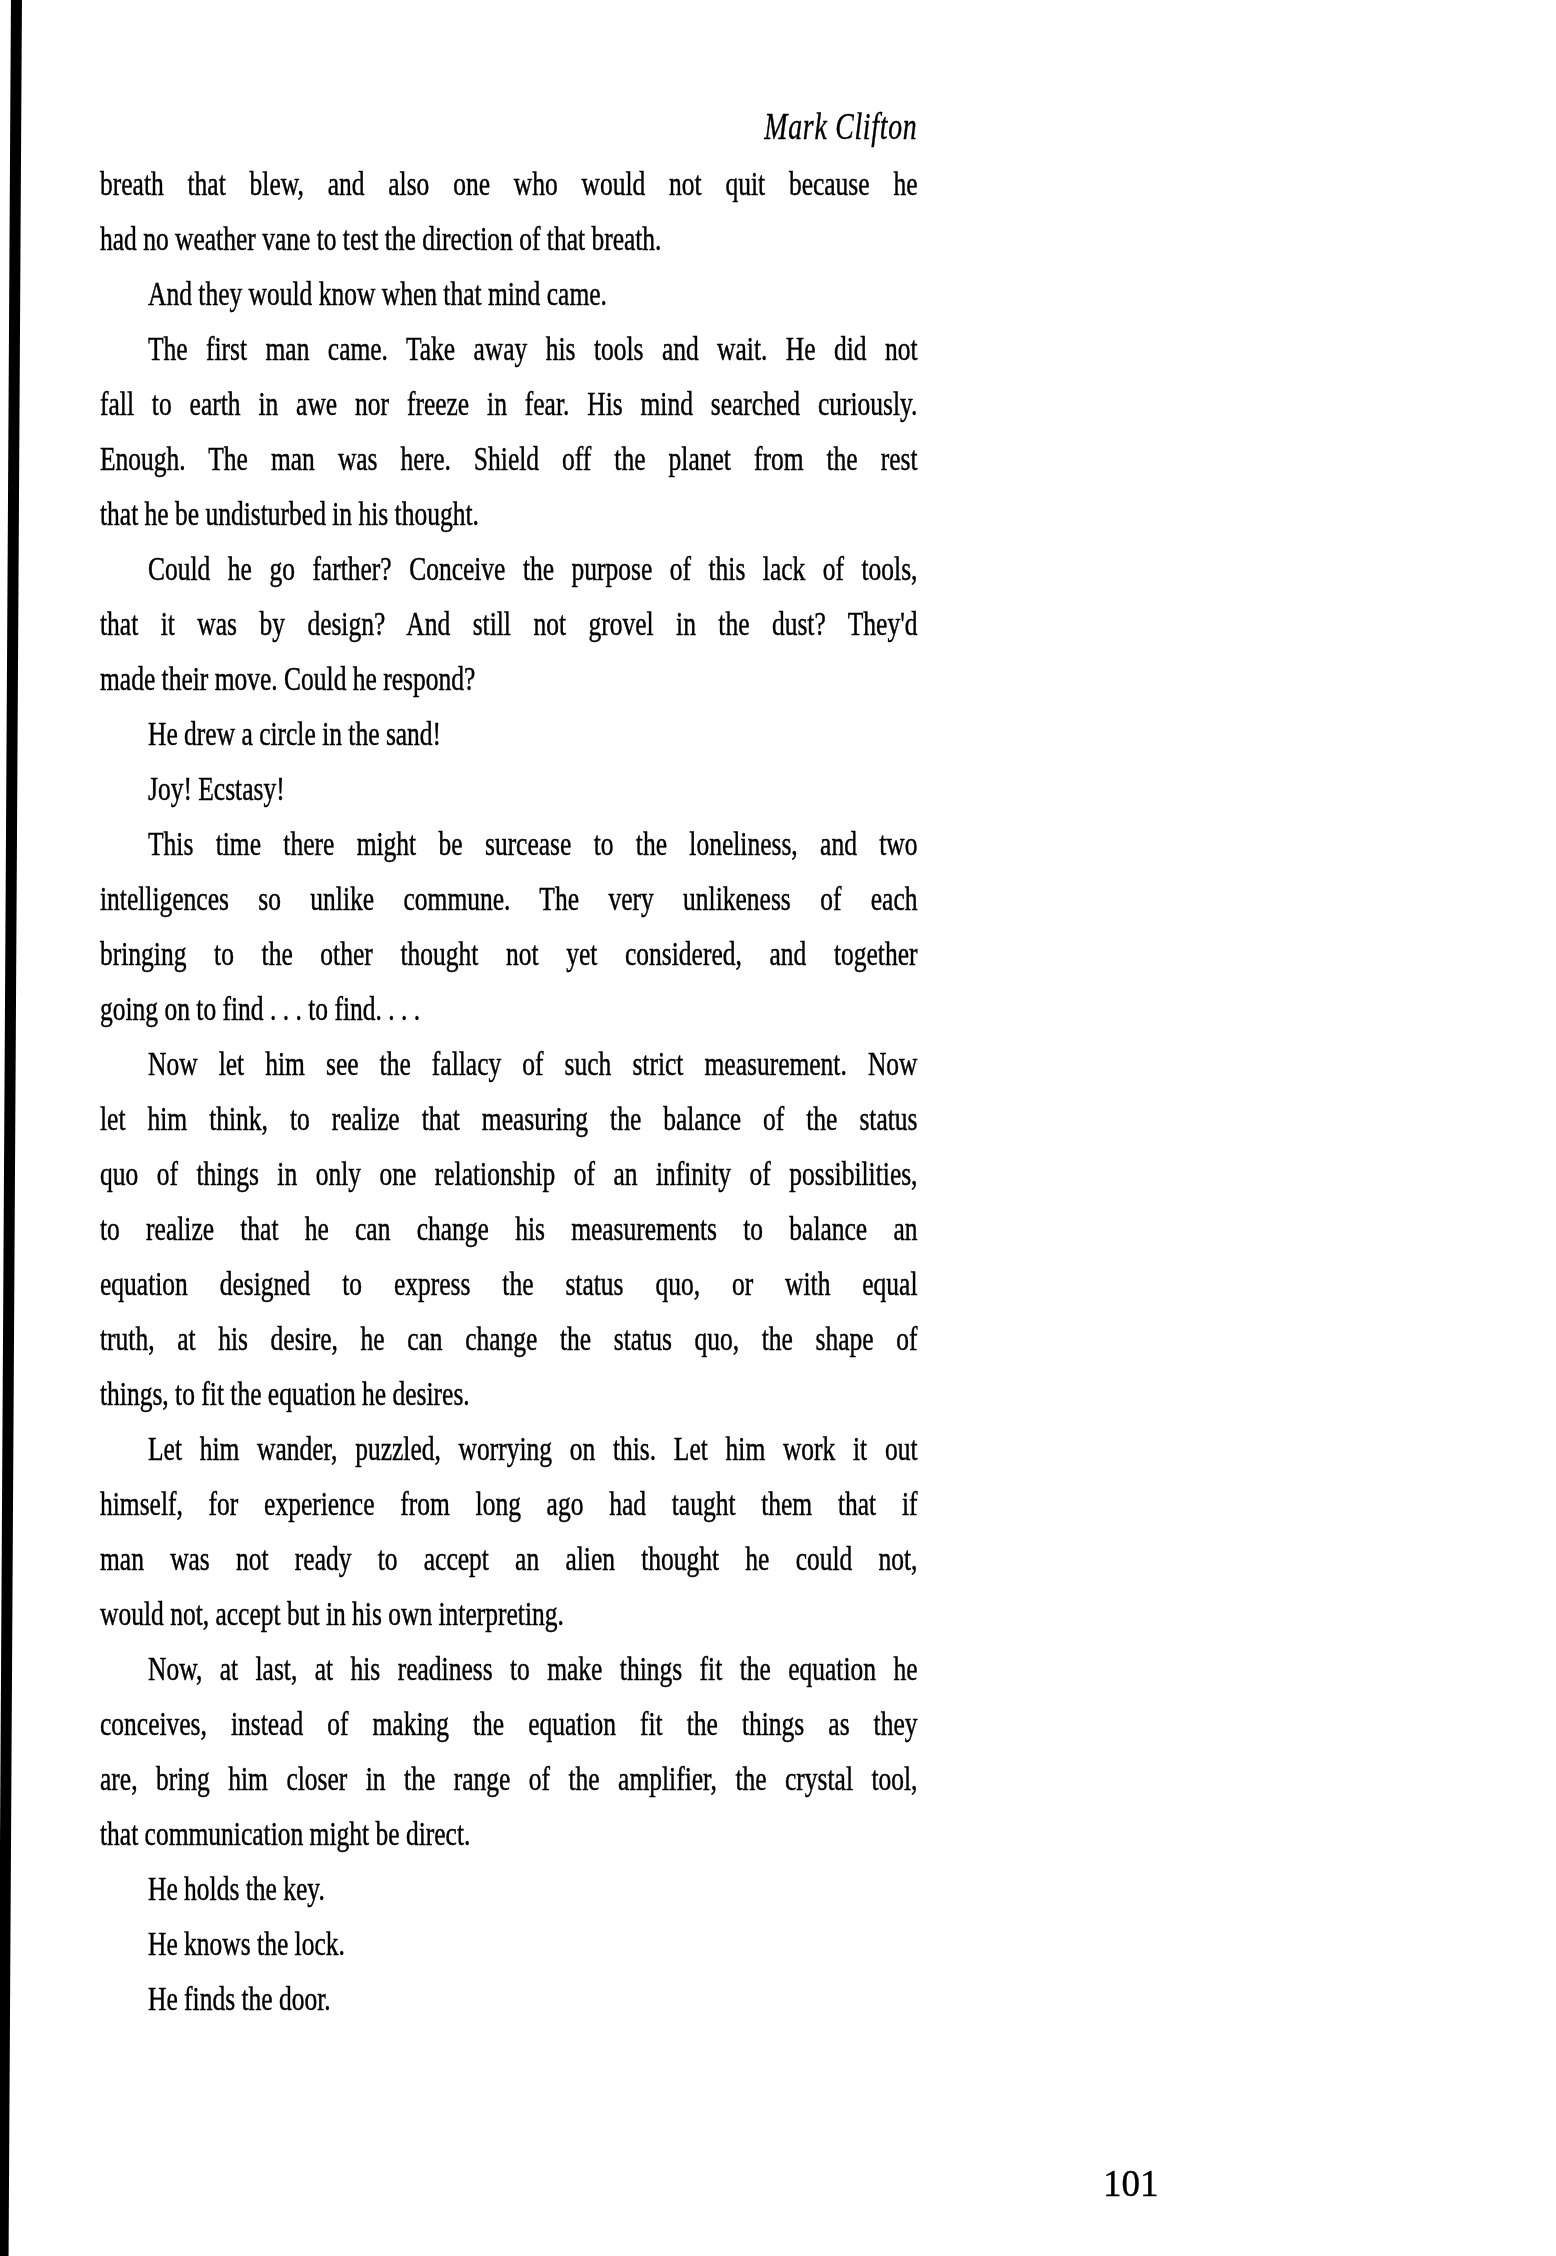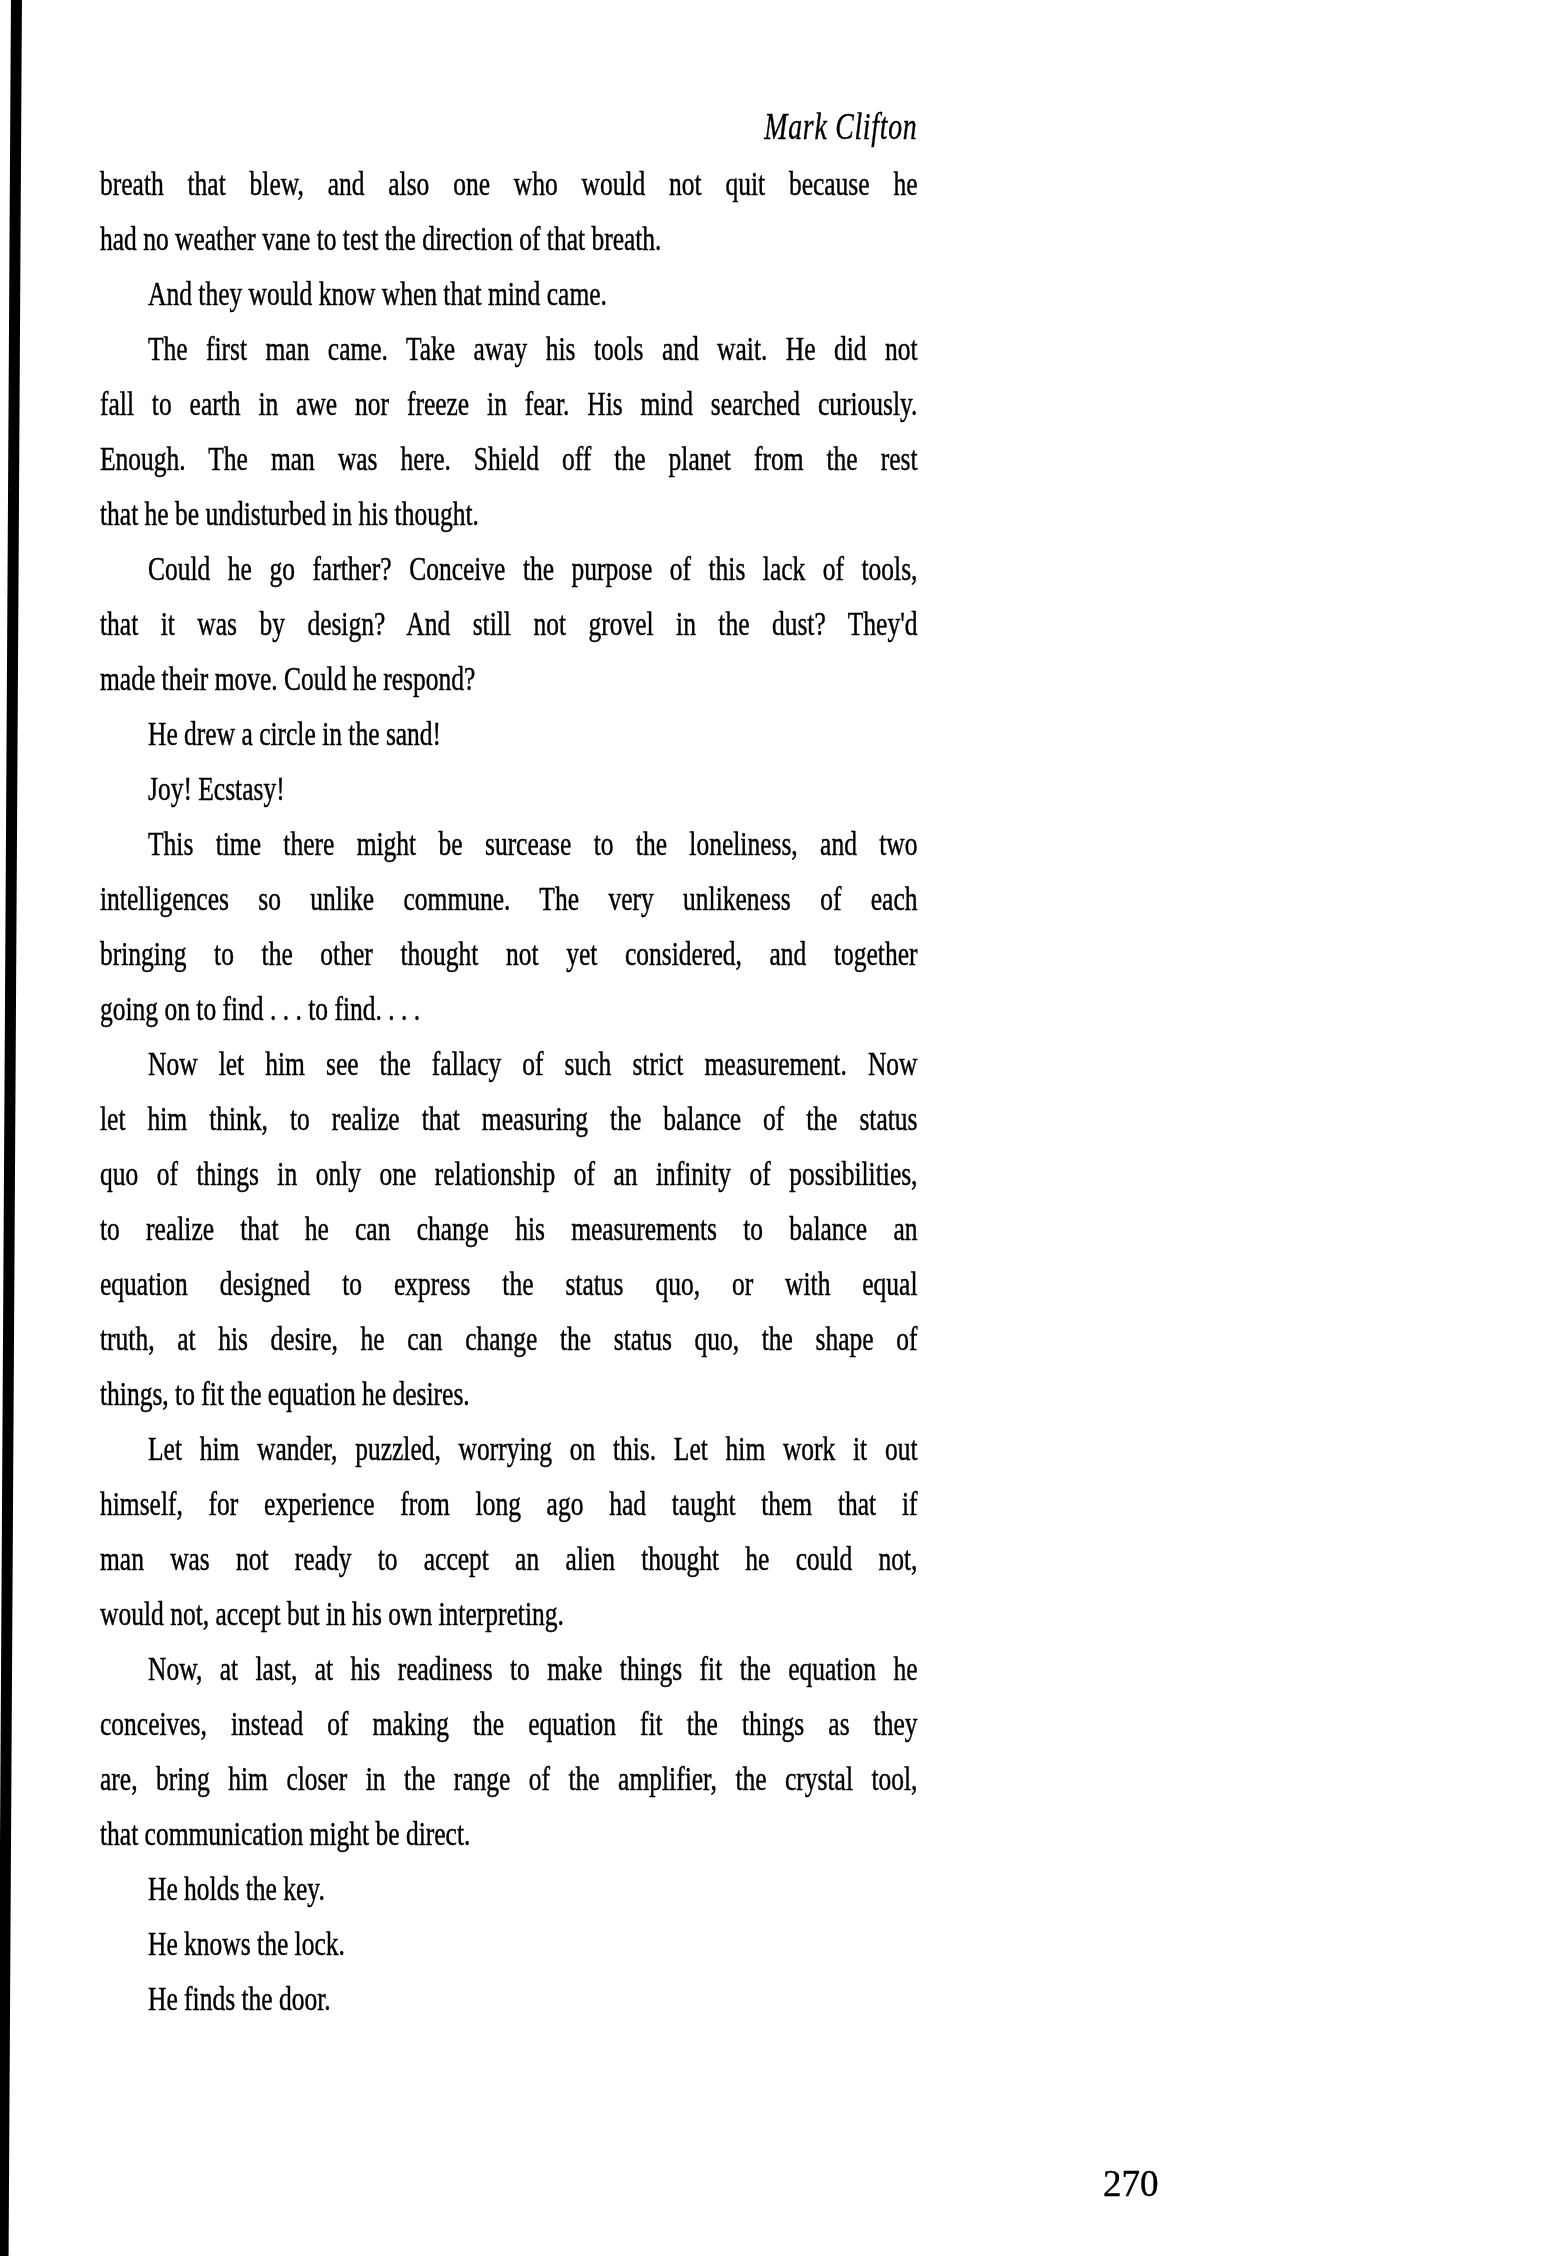--- a/index.html
+++ b/index.html
@@ -117,13 +117,13 @@
     <div class="line">would not, accept but in his own interpreting.</div>
     <div class="line j i">Now, at last, at his readiness to make things fit the equation he</div>
     <div class="line j">conceives, instead of making the equation fit the things as they</div>
     <div class="line j">are, bring him closer in the range of the amplifier, the crystal tool,</div>
     <div class="line">that communication might be direct.</div>
     <div class="line i">He holds the key.</div>
     <div class="line i">He knows the lock.</div>
     <div class="line i">He finds the door.</div>
   </div>
 
-<div class="folio">270</div>
+<div class="folio">101</div>
 
 </body></html>

